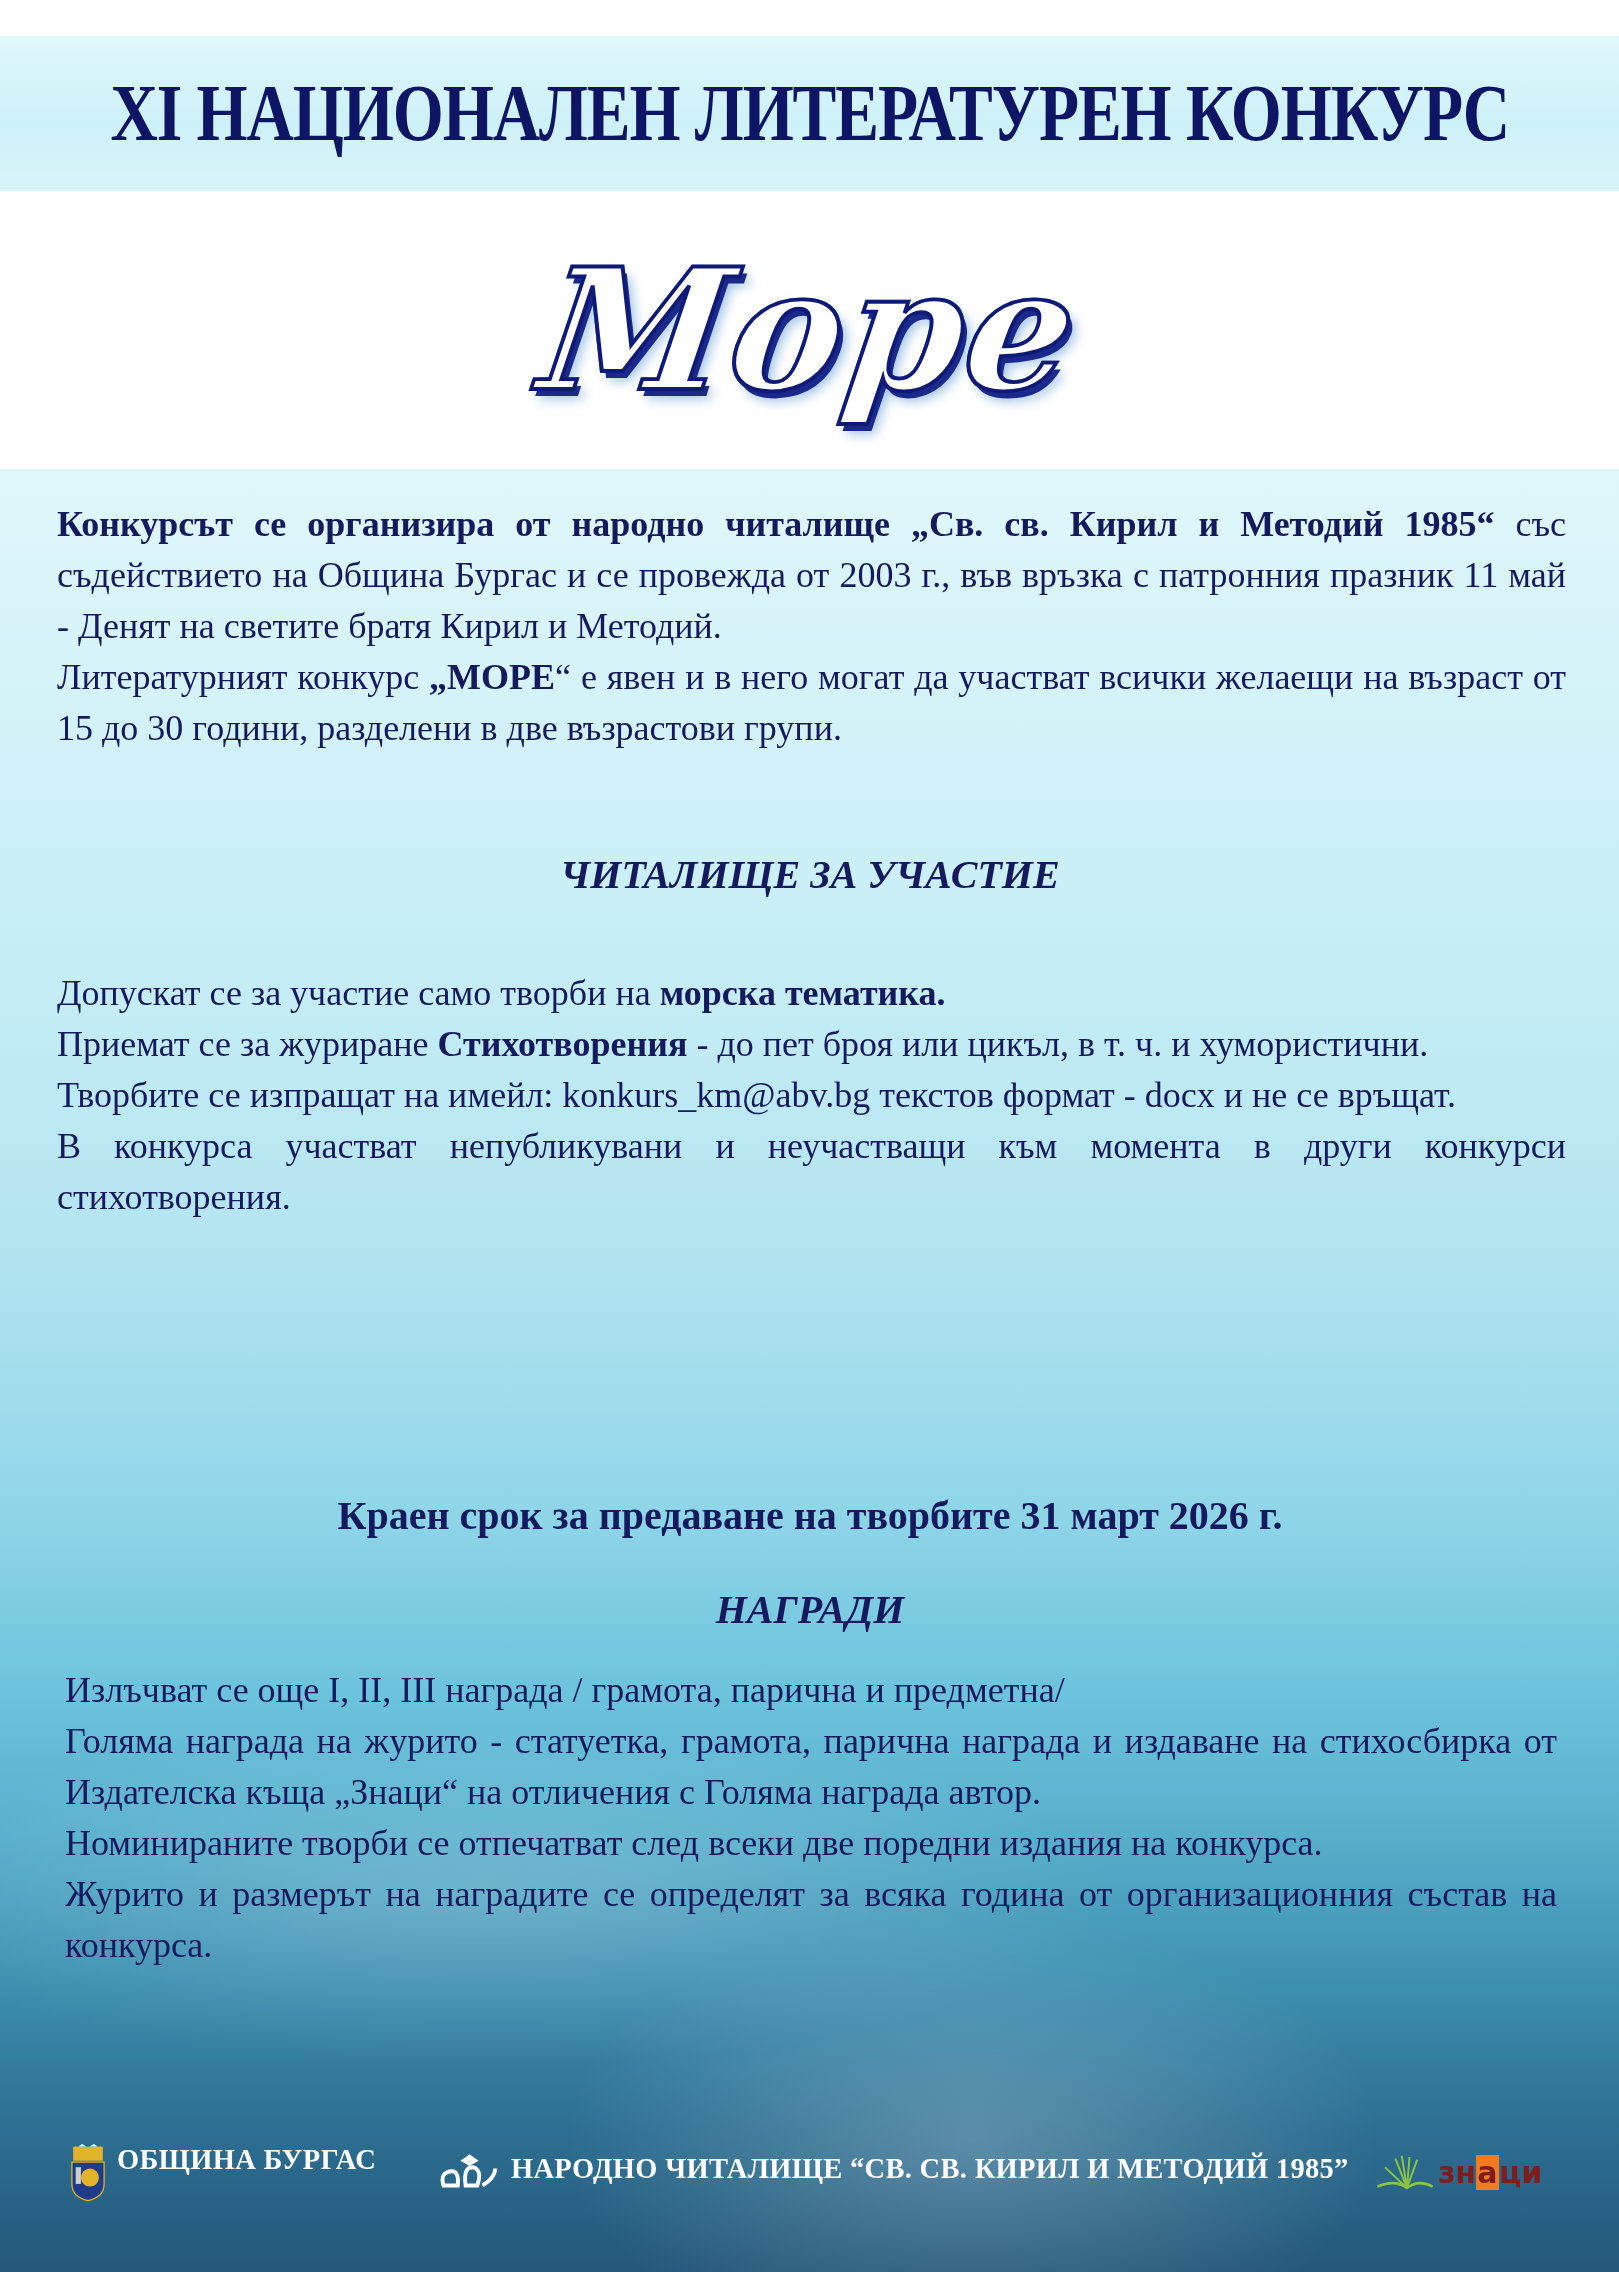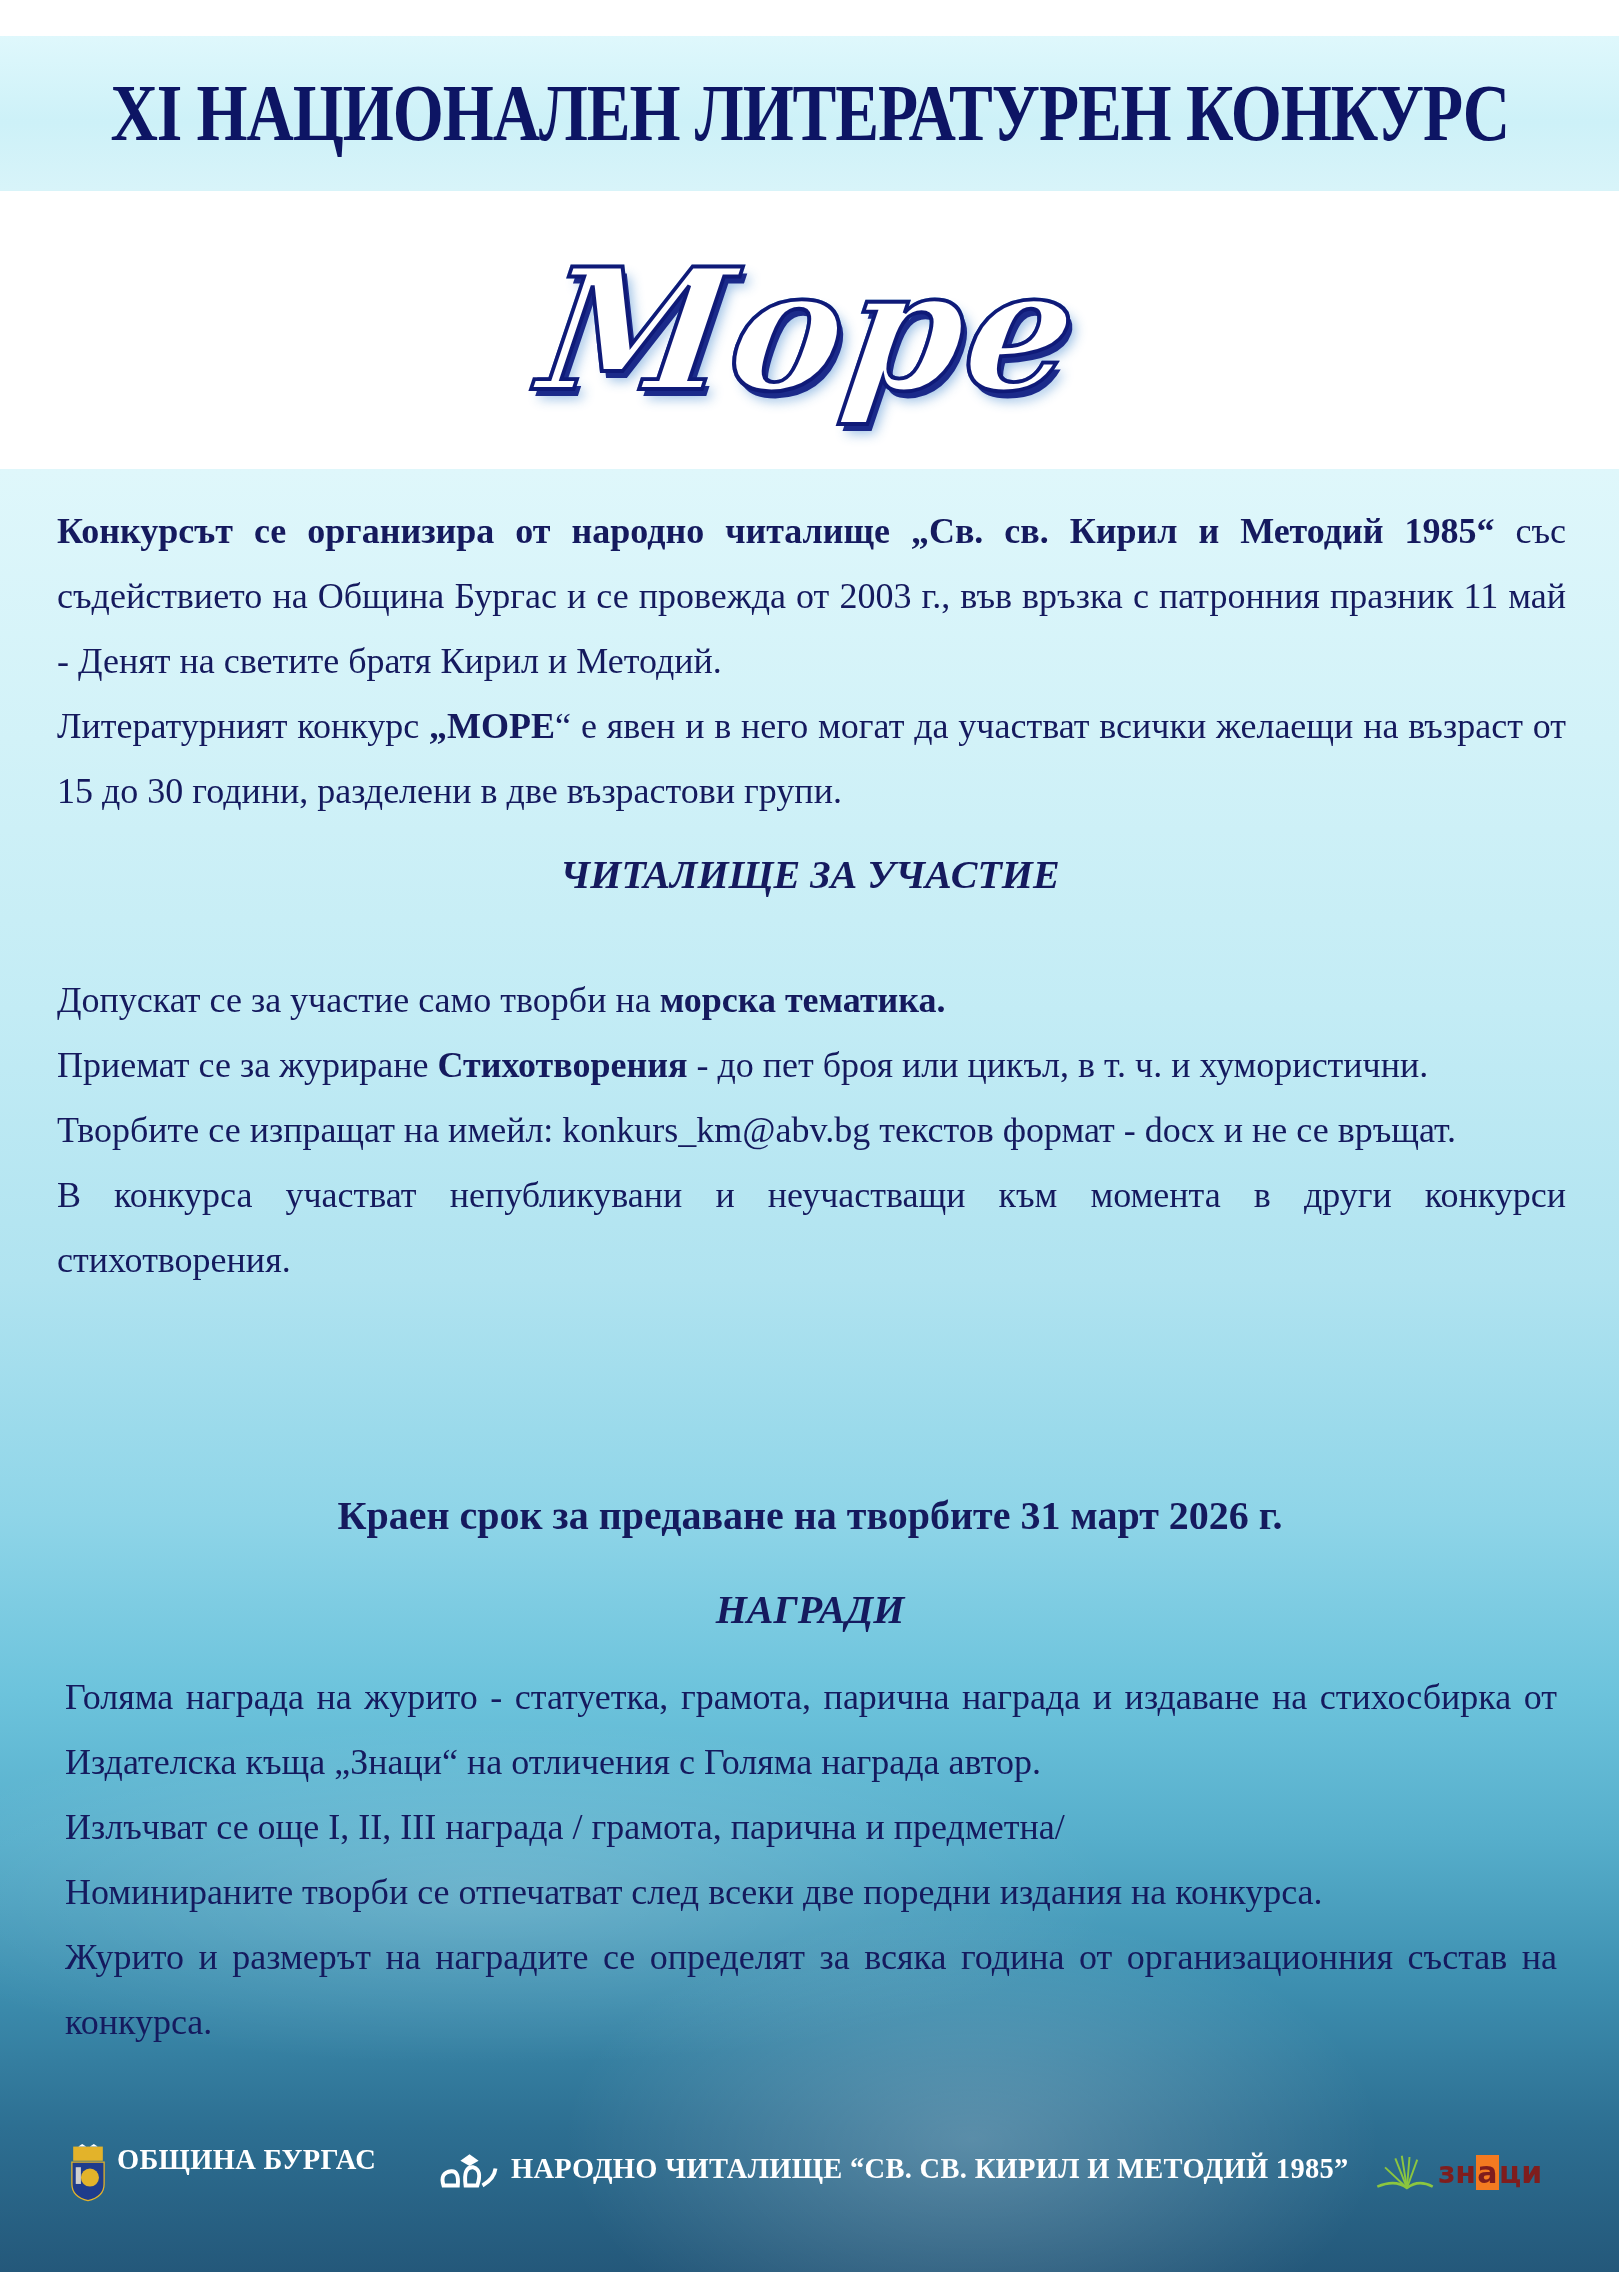--- a/index.html
+++ b/index.html
@@ -37,21 +37,21 @@
     background:
       radial-gradient(ellipse 583px 324px at 60% 1670px, rgba(255,255,255,.22), transparent 70%),
       radial-gradient(ellipse 906px 246px at 30% 1424px, rgba(255,255,255,.18), transparent 70%),
       linear-gradient(180deg,
         #dff7fb 0%, #d2f2f8 15%, #c3ecf5 30%, #b0e3f0 45%,
         #8fd5e8 58%, #6cc3dc 68%, #56aecb 76%, #3d8fb0 84%,
         #2d6f92 92%, #24587a 100%);
   }
   .content { position: absolute; left: 57px; width: 1509px; }
   .p {
-    margin: 0; font-size: 36px; line-height: 65px; text-align: justify;
+    margin: 0; font-size: 36px; line-height: 51px; text-align: justify;
     color: #151a5e;
   }
   .b { font-weight: 700; }
   .i { }
   .heading {
     position: absolute; left: 0; width: 1620px; text-align: center;
     font-size: 40px; font-weight: 700; font-style: italic; color: #151a5e;
   }
   .deadline {
     position: absolute; left: 0; width: 1620px; text-align: center;
@@ -100,22 +100,22 @@
   </p>
   <p class="p">Творбите се изпращат на имейл: konkurs_km@abv.bg текстов формат - docx и не се връщат.</p>
   <p class="p">В конкурса участват непубликувани и неучастващи към момента в други конкурси стихотворения.</p>
 </div>
 
 <div class="deadline" style="top:1492px;">Краен срок за предаване на творбите 31 март 2026 г.</div>
 
 <div class="heading" style="top:1586px;">НАГРАДИ</div>
 
 <div class="content" style="top:1665px; left:65px; width:1492px;">
+  <p class="p">Излъчват се още I, II, III награда / грамота, парична и предметна/</p>
   <p class="p">Голяма награда на журито - статуетка, грамота, парична награда и издаване на стихосбирка от Издателска къща „Знаци“ на отличения с Голяма награда автор.</p>
-  <p class="p">Излъчват се още I, II, III награда / грамота, парична и предметна/</p>
   <p class="p">Номинираните творби се отпечатват след всеки две поредни издания на конкурса.</p>
   <p class="p">Журито и размерът на наградите се определят за всяка година от организационния състав на конкурса.</p>
 </div>
 
 <div class="footer">
   <div class="foot-item" style="left:68px;">
     <svg width="40" height="58" viewBox="0 0 62 90">
       <rect x="8" y="4" width="46" height="22" fill="#e3b32a"></rect>
       <polygon points="16,4 22,0 28,4" fill="#fff"></polygon>
       <polygon points="34,4 40,0 46,4" fill="#fff"></polygon>

